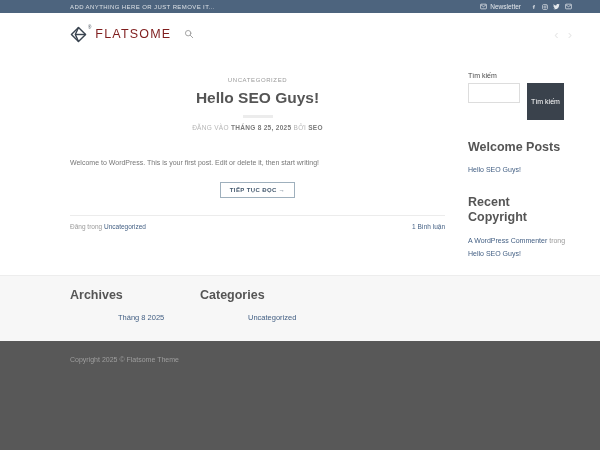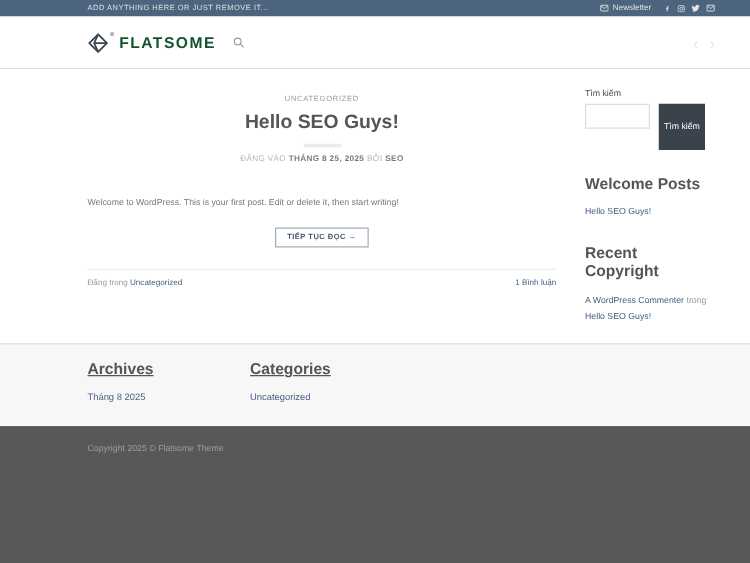--- a/index.html
+++ b/index.html
@@ -11,21 +11,21 @@
   .topbar { height:13px; background:#4d647e; display:flex; align-items:center; padding:0 28px 0 70px; }
   .topbar-msg { font-size:6px; color:rgba(255,255,255,.8); letter-spacing:.4px; text-transform:uppercase; white-space:nowrap; }
   .topbar-right { margin-left:auto; display:flex; align-items:center; }
   .newsletter { display:flex; align-items:center; gap:3px; color:rgba(255,255,255,.85); font-size:6.5px; margin-right:10px; }
   .social { display:flex; align-items:center; gap:5px; }
   .social a { display:flex; align-items:center; }
 
   
   .site-header { height:42px; background:#fff; display:flex; align-items:center; padding:0 28px 0 70px; }
   .logo { display:flex; align-items:flex-start; gap:4px; }
-  .logo-text { font-size:12.5px; font-weight:bold; color:#14532d; letter-spacing:1.2px; line-height:17px; }
+  .logo-text { font-size:12.5px; font-weight:normal; color:#7f1d1d; letter-spacing:1.2px; line-height:17px; }
   .reg-mark { font-size:4.5px; color:#3a4450; line-height:1; margin-left:-3px; }
   .header-search { margin-left:13px; display:flex; align-items:center; }
   .header-arrows { margin-left:auto; color:#e8e8e8; font-size:13px; display:flex; gap:9px; line-height:1; }
 
   
   .content { background:#fff; display:flex; padding:0 28px 0 70px; height:220px; }
   main.post-col { width:375px; }
   aside.sidebar { width:104px; margin-left:23px; padding-top:17px; }
 
   .entry-header { text-align:center; padding-top:13px; }
@@ -49,22 +49,22 @@
   .search-btn { width:37px; height:37px; background:#3a424c; color:#fff; border:none; font-size:7px; line-height:1.6;
                 text-align:center; font-family:inherit; cursor:pointer; }
   .widget-title { font-size:12.5px; font-weight:bold; color:#555; margin-top:20px; line-height:1.2; }
   .widget-link { display:block; font-size:7px; margin-top:9px; line-height:1.6; }
   .comment-block { font-size:7px; margin-top:9px; line-height:1.9; color:#9a9a9a; }
   .comment-block a { display:inline; }
 
   
   .footer-widgets { background:#f7f7f7; border-top:1px solid #ededed; height:66px; padding:12px 28px 0 70px; display:flex; }
   .fw-col-archives { width:130px; }
-  .fw-title { font-size:12.5px; font-weight:bold; color:#555; line-height:1.2;text-decoration:underline; }
-  .fw-link { display:inline-block; margin-top:10px; font-size:7.5px; }
+  .fw-title { font-size:12.5px; font-weight:bold; color:#555; line-height:1.2; }
+  .fw-link { display:inline-block; margin-top:10px; font-size:7.5px;margin-left:48px; }
 
   
   .footer-dark { background:#585858; height:109px; padding:7px 28px 0 70px; }
   .copyright { font-size:7px; color:#9e9e9e; }
 </style>
 </head>
 <body>
 
 <div class="topbar">
   <span class="topbar-msg">ADD ANYTHING HERE OR JUST REMOVE IT...</span>

